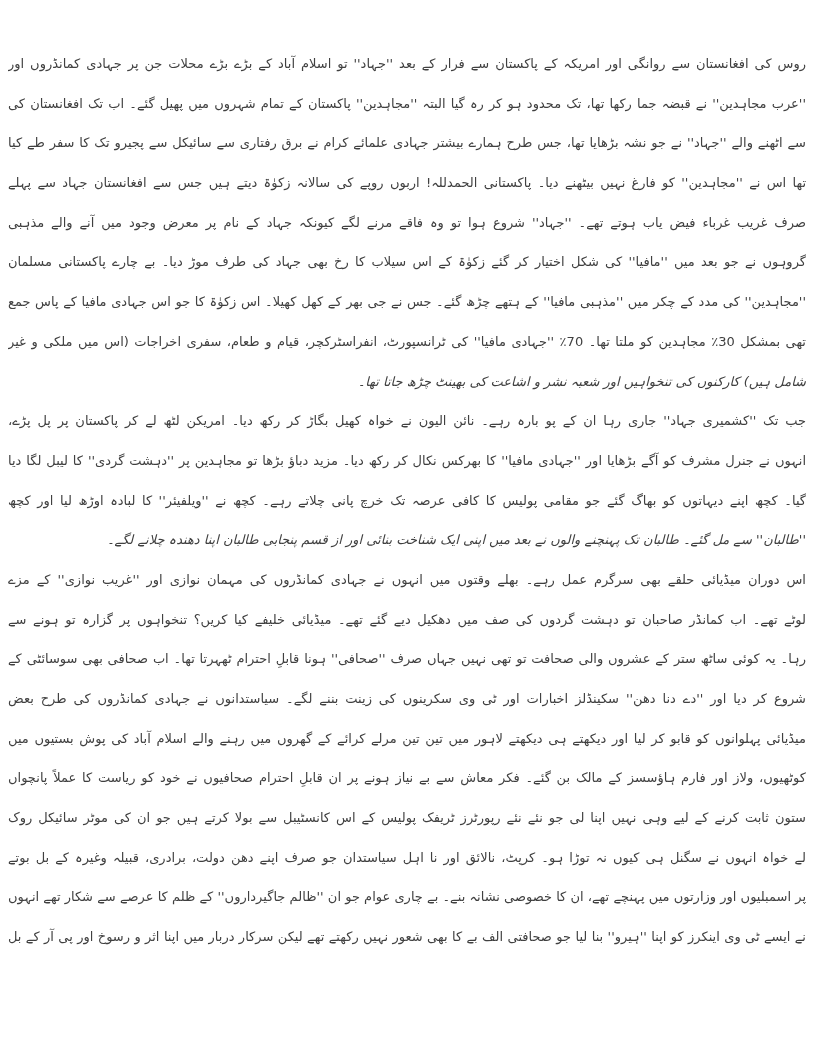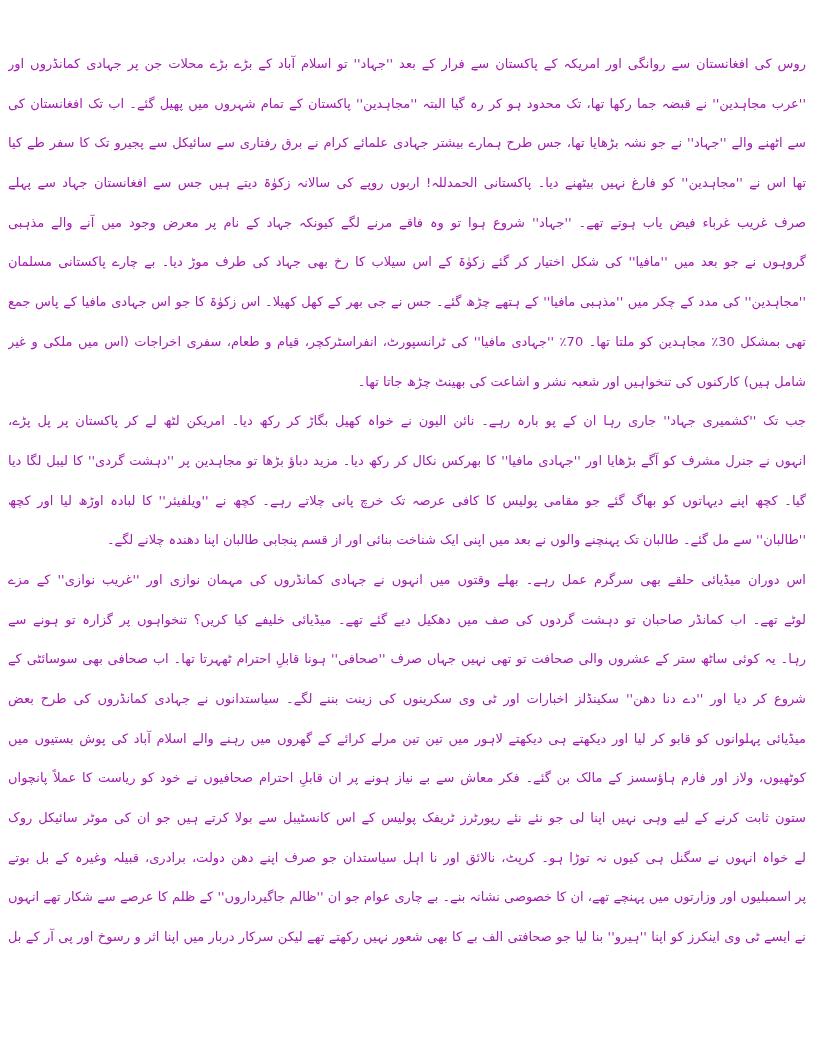--- a/index.html
+++ b/index.html
@@ -27,25 +27,26 @@
     margin: 0;
     padding: 0;
   }
   .line {
     height: 39.7px;
     line-height: 39.7px;
     overflow: hidden;
     white-space: normal;
     text-align: justify;
     text-align-last: justify;
-    color: #a21caf;
+    color: #404040;
   }
   .line.short {
     text-align: left;
     text-align-last: right;
+    font-style: italic;
   }
 </style>
 </head>
 <body>
 
 <div class="page">
 
   <div class="para">
     <div class="line">روس کی افغانستان سے روانگی اور امریکہ کے پاکستان سے فرار کے بعد ''جہاد'' تو اسلام آباد کے بڑے بڑے محلات جن پر جہادی کمانڈروں اور</div>
     <div class="line">''عرب مجاہدین'' نے قبضہ جما رکھا تھا، تک محدود ہو کر رہ گیا البتہ ''مجاہدین'' پاکستان کے تمام شہروں میں پھیل گئے۔ اب تک افغانستان کی زمین</div>

